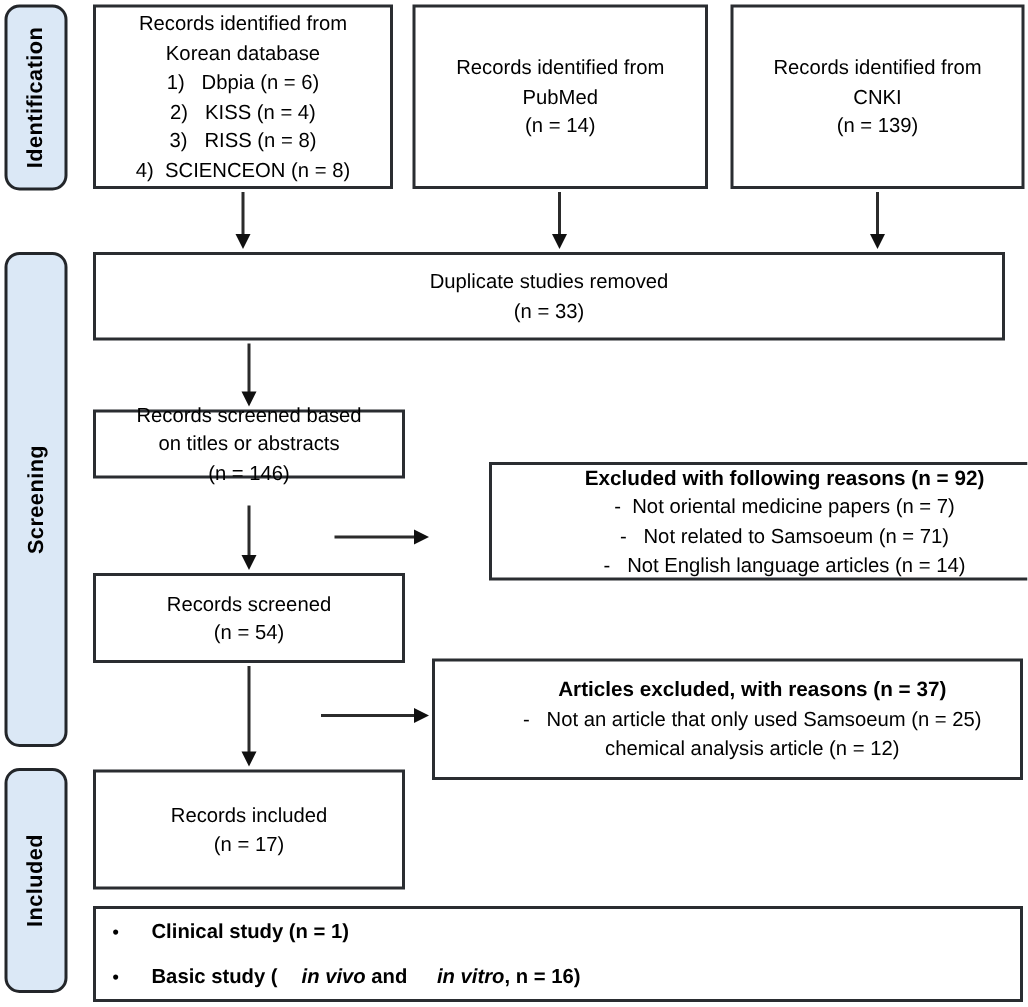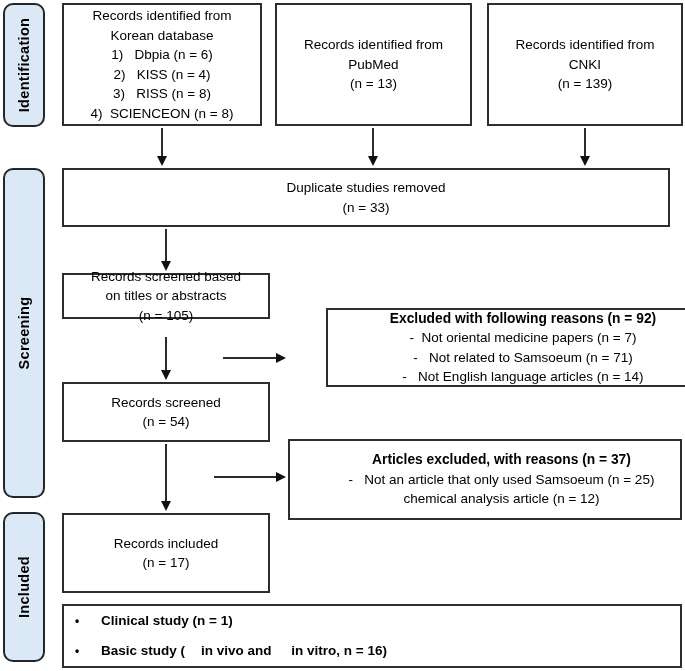--- a/index.html
+++ b/index.html
@@ -21,21 +21,21 @@
     transform:rotate(-90deg);font-weight:bold;font-size:14.5px;
     letter-spacing:0.3px;white-space:nowrap;
   }
   .vshaft{position:absolute;width:2px;background:#2b2b2b;}
   .vhead{position:absolute;width:0;height:0;border-left:5px solid transparent;border-right:5px solid transparent;border-top:10px solid #101010;}
   .hshaft{position:absolute;height:2px;background:#2b2b2b;}
   .hhead{position:absolute;width:0;height:0;border-top:5px solid transparent;border-bottom:5px solid transparent;border-left:10px solid #101010;}
   .final{align-items:stretch;justify-content:center;gap:10px;text-align:left;}
   .final-row{display:flex;align-items:baseline;font-weight:bold;font-size:13.5px;line-height:20px;}
   .final-row .dot{margin-left:11px;width:26px;font-size:12px;flex:0 0 auto;}
-  .it{padding-left:16px;}
+  .it{font-style:italic;padding-left:16px;}
 </style>
 </head>
 <body>
 
 <div class="stage">
 
   <div class="side" style="left:3px;top:3px;width:42px;height:124px;">
     <span>Identification</span>
   </div>
   <div class="side" style="left:3px;top:168px;width:42px;height:330px;">
@@ -50,21 +50,21 @@
     <div>Korean database</div>
     <div>1)&nbsp;&nbsp;&nbsp;Dbpia (n = 6)</div>
     <div>2)&nbsp;&nbsp;&nbsp;KISS (n = 4)</div>
     <div>3)&nbsp;&nbsp;&nbsp;RISS (n = 8)</div>
     <div>4)&nbsp;&nbsp;SCIENCEON (n = 8)</div>
   </div>
 
   <div class="bx" style="left:275px;top:3px;width:197px;height:123px;">
     <div>Records identified from</div>
     <div>PubMed</div>
-    <div>(n = 13)</div>
+    <div>(n = 14)</div>
   </div>
 
   <div class="bx" style="left:487px;top:3px;width:196px;height:123px;">
     <div>Records identified from</div>
     <div>CNKI</div>
     <div>(n = 139)</div>
   </div>
 
   <div class="vshaft" style="left:161px;top:128px;height:29px;"></div>
   <div class="vhead" style="left:157px;top:156px;"></div>
@@ -77,21 +77,21 @@
     <div>Duplicate studies removed</div>
     <div>(n = 33)</div>
   </div>
 
   <div class="vshaft" style="left:165px;top:229px;height:33px;"></div>
   <div class="vhead" style="left:161px;top:261px;"></div>
 
   <div class="bx" style="left:62px;top:273px;width:208px;height:46px;">
     <div>Records screened based</div>
     <div>on titles or abstracts</div>
-    <div>(n = 105)</div>
+    <div>(n = 146)</div>
   </div>
 
   <div class="bx" style="left:288px;top:308px;width:394px;height:79px;margin-left:38px;">
     <div class="title">Excluded with following reasons (n = 92)</div>
     <div>-&nbsp;&nbsp;Not oriental medicine papers (n = 7)</div>
     <div>-&nbsp;&nbsp;&nbsp;Not related to Samsoeum (n = 71)</div>
     <div>-&nbsp;&nbsp;&nbsp;Not English language articles (n = 14)</div>
   </div>
 
   <div class="hshaft" style="left:223px;top:357px;width:54px;"></div>

